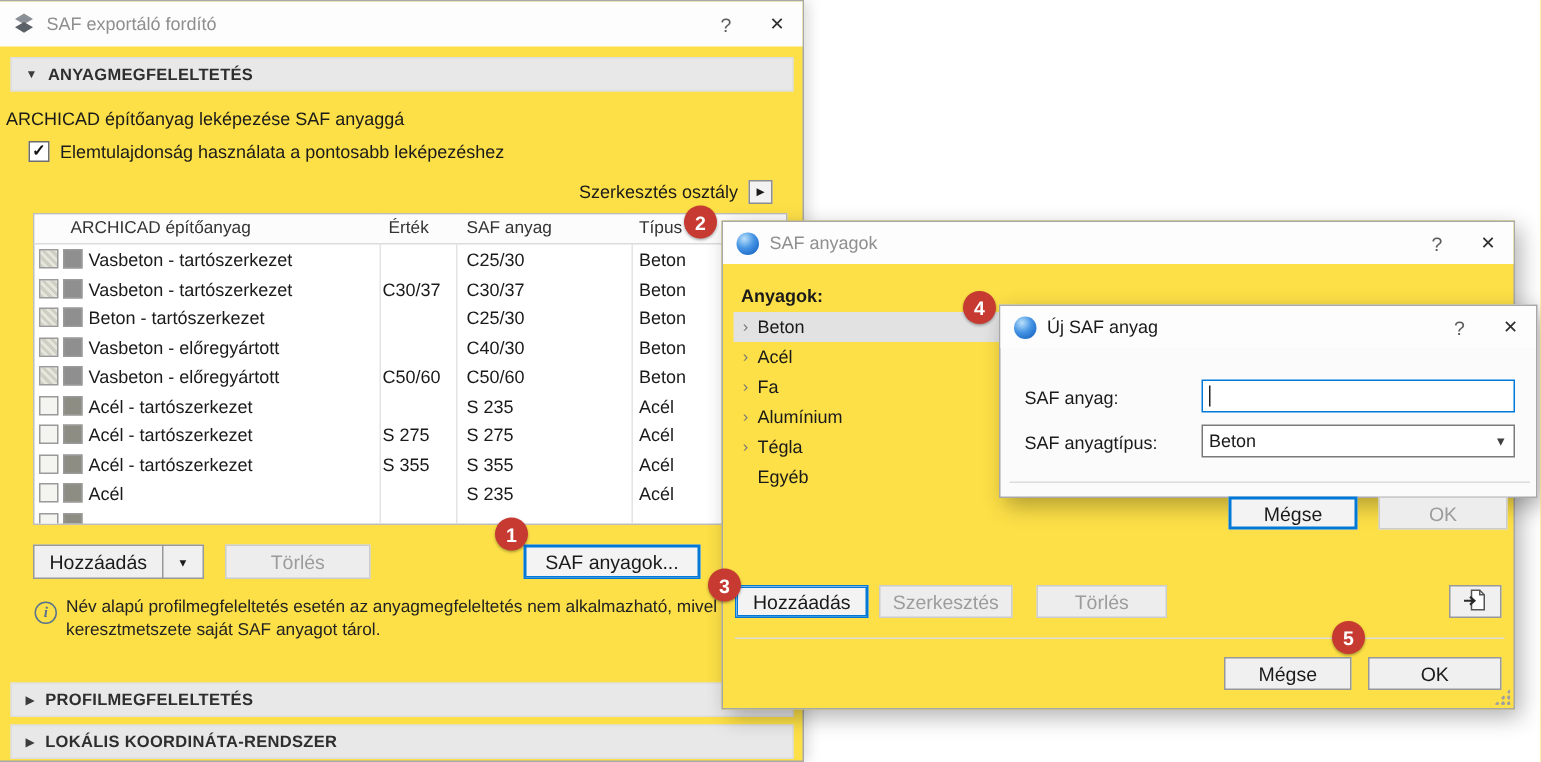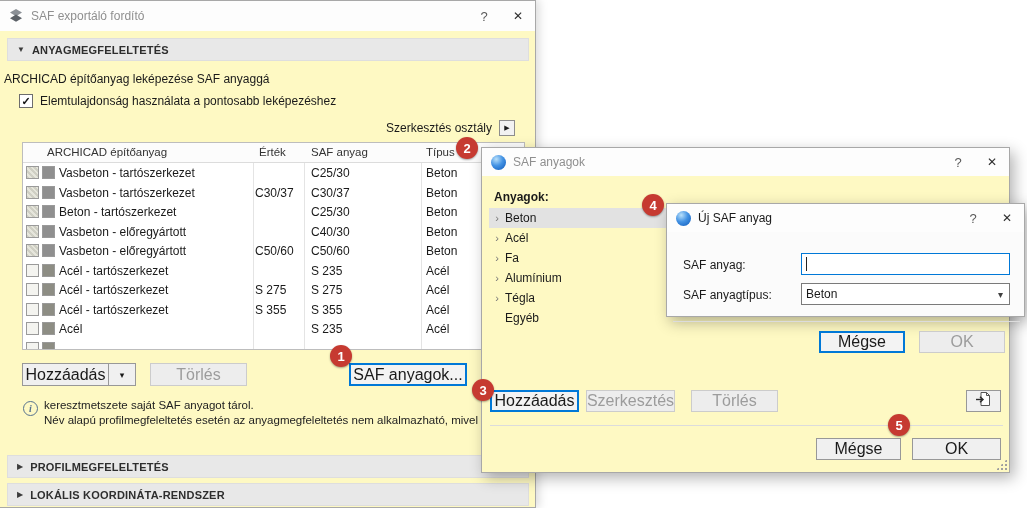--- a/index.html
+++ b/index.html
@@ -1,32 +1,32 @@
 <!DOCTYPE html>
 <html><head>
 <meta charset="utf-8">
 <style>
   *{margin:0;padding:0;box-sizing:border-box}
   html,body{width:1027px;height:508px}
   body{position:relative;overflow:hidden;background:#ffffff;font-family:"Liberation Sans",sans-serif;font-size:12px;color:#1a1a1a}
-  .dlg{position:absolute;background:#fef9c3;border:1px solid #a8a8a8}
+  .dlg{position:absolute;background:#fde047;border:1px solid #a8a8a8}
   .titlebar{display:flex;align-items:center;padding-left:8px;background:#fdfdfd}
   .title{margin-left:7px;flex:1;font-size:12px}
   .title.inactive{color:#8f8f8f}
   .title.active{color:#1a1a1a}
   .tbbtn{width:34px;height:100%;display:flex;align-items:center;justify-content:center;font-size:13px;color:#5a5a5a;cursor:default}
   .tbbtn.x{color:#2f2f2f;font-size:12px}
   .appicon{width:16px;height:16px;display:flex;align-items:center;justify-content:center}
   .ball{width:15px;height:15px;border-radius:50%;background:radial-gradient(circle at 35% 28%,#b9e0fa 0%,#4493e4 45%,#0b57b8 100%)}
   
   .acc{position:absolute;left:7px;width:522px;height:23px;background:#e8e8e8;border:1px solid #dedede;display:flex;align-items:center;gap:7px;padding-left:9px}
   .acc .tri{font-size:8px;color:#3c3c3c}
   .acc .albl{font-weight:bold;font-size:11px;color:#2e2e2e;letter-spacing:.2px}
   
-  .btn{position:absolute;height:23px;background:#f0f0f0;border:1px solid #989898;display:flex;align-items:center;justify-content:center;font-size:16px;color:#1a1a1a}
+  .btn{position:absolute;height:23px;background:#f0f0f0;border:1px solid #989898;display:flex;align-items:center;justify-content:center;font-size:13px;color:#1a1a1a}
   .btn.disabled{background:#ededed;border-color:#cccccc;color:#9c9c9c}
   .btn.focus{border:1px solid #0078d7;box-shadow:inset 0 0 0 1px #0078d7;background:#f3f3f3}
   
   .tbl{position:absolute;left:22px;top:141px;width:503px;height:208px;background:#fff;border:1px solid #bdbdbd;overflow:hidden}
   .thead{position:absolute;left:0;right:0;top:0;height:20px;border-bottom:1px solid #dcdcdc;background:#fcfcfc}
   .h{position:absolute;top:3px;font-size:11.5px;color:#333}
   .colsep{position:absolute;top:0;bottom:0;width:1px;background:#e4e4e4}
   .trow{position:absolute;left:0;right:0;height:20px}
   .c{position:absolute;top:3px;white-space:nowrap}
   .sw{position:absolute;top:3px;width:13px;height:13px;border:1px solid #9a9a9a}
@@ -197,22 +197,22 @@
       <span>Törlés</span>
     </div>
   <div class="btn focus" style="left:349px;top:362px;width:118px">
       <span>SAF anyagok...</span>
     </div>
 
   <div class="infoicon">
       <span>i</span>
     </div>
   <div class="infotxt">
+    <div>Név alapú profilmegfeleltetés esetén az anyagmegfeleltetés nem alkalmazható, mivel</div>
     <div>keresztmetszete saját SAF anyagot tárol.</div>
-    <div>Név alapú profilmegfeleltetés esetén az anyagmegfeleltetés nem alkalmazható, mivel</div>
   </div>
 
   <div class="acc" style="top:454px">
     <span class="tri">▶</span>
     <span class="albl">PROFILMEGFELELTETÉS</span>
   </div>
   <div class="acc" style="top:482px">
     <span class="tri">▶</span>
     <span class="albl">LOKÁLIS KOORDINÁTA-RENDSZER</span>
   </div>
@@ -279,21 +279,21 @@
   <div class="btn" style="left:334px;top:290px;width:85px;height:22px">
       <span>Mégse</span>
     </div>
   <div class="btn" style="left:430px;top:290px;width:89px;height:22px">
       <span>OK</span>
     </div>
 
   <div class="grip"></div>
 </div>
 
-<div class="dlg" style="left:666px;top:203px;width:359px;height:114px;z-index:20;background:#fbfbfb;box-shadow:4px 5px 14px rgba(0,0,0,.3)">
+<div class="dlg" style="left:666px;top:203px;width:359px;height:129px;z-index:20;background:#fbfbfb;box-shadow:4px 5px 14px rgba(0,0,0,.3)">
   <div class="titlebar" style="height:28px">
     <span class="appicon">
         <span class="ball"></span>
       </span>
     <span class="title active">Új SAF anyag</span>
     <span class="tbbtn">?</span>
     <span class="tbbtn x">✕</span>
   </div>
 
   <div class="lbl" style="left:16px;top:54px">SAF anyag:</div>

